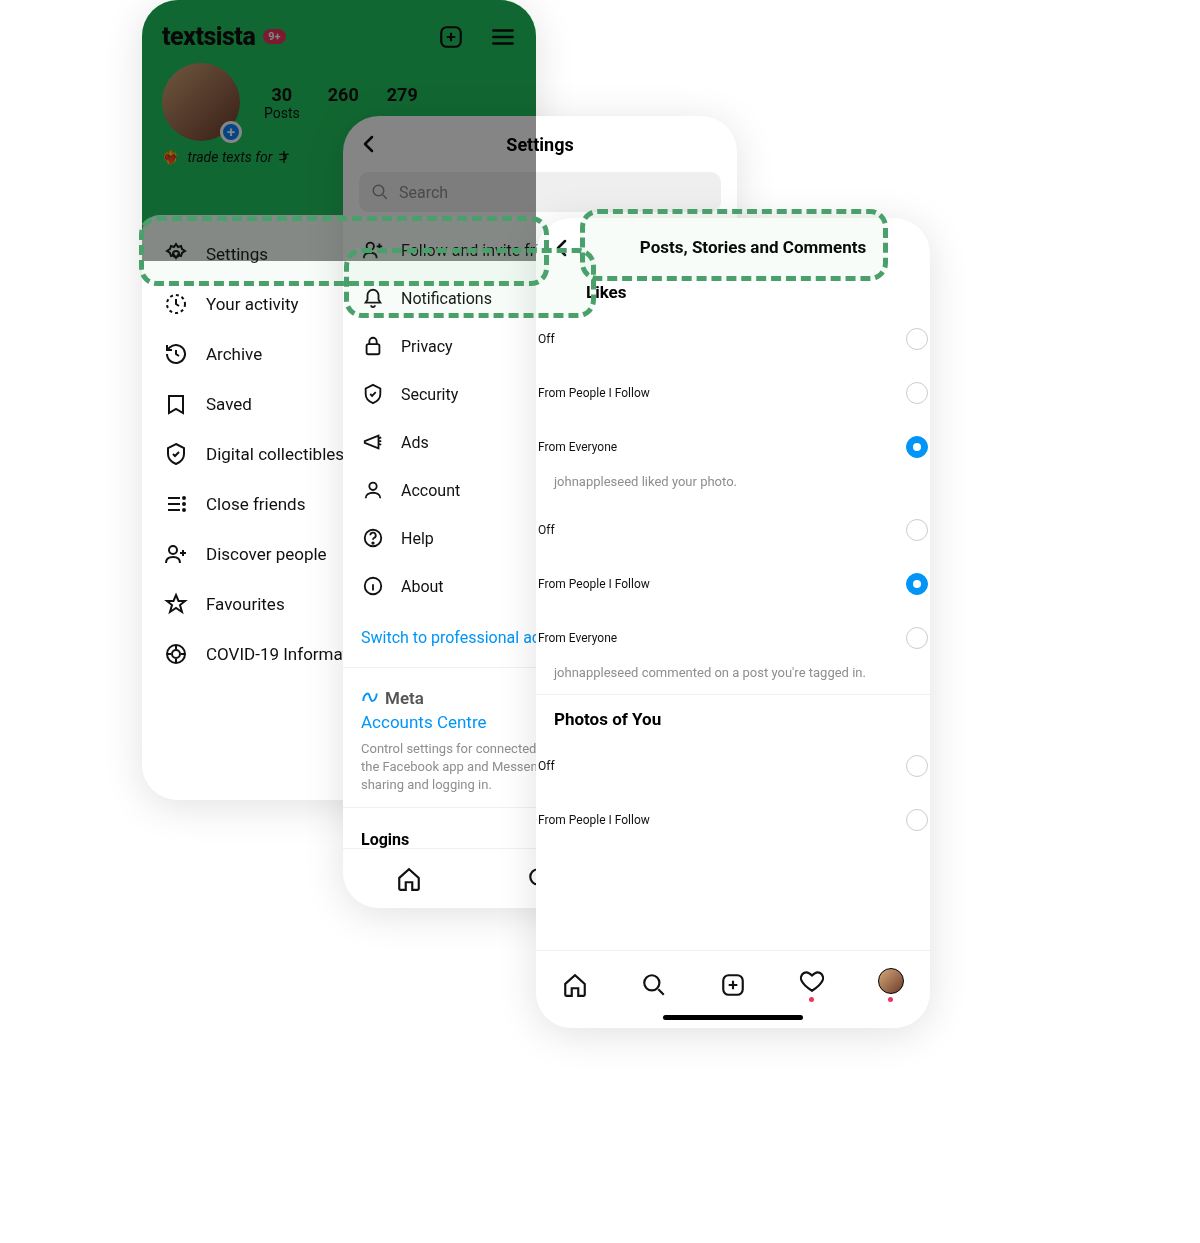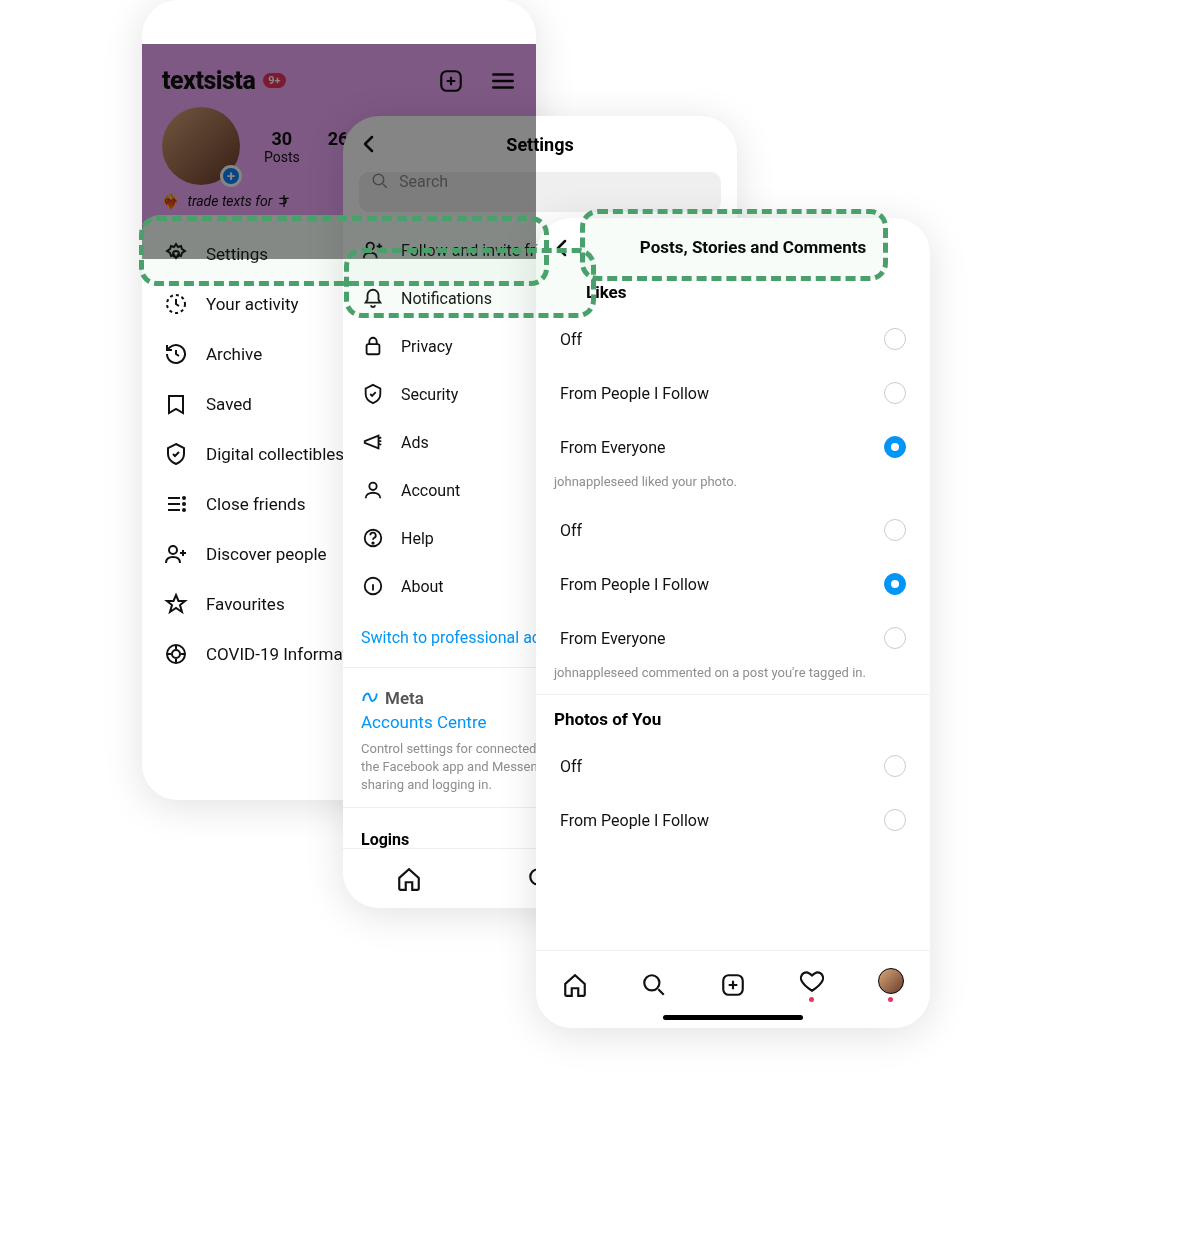--- a/index.html
+++ b/index.html
@@ -14,23 +14,22 @@
     position: absolute;
     background: #fff;
     border-radius: 36px;
     overflow: hidden;
     box-shadow: 0 6px 40px rgba(0,0,0,0.12);
   }
   
   .phone1 { left: 142px; top: 0; width: 394px; height: 800px; }
   .phone1-top {
     position: relative;
-    height: 215px;
-    background: #f0abfc;
-    margin-top: 44px;
+    height: 261px;
+    background: #22c55e;
   }
   .dim-overlay {
     position: absolute;
     inset: 0;
     background: rgba(0,0,0,0.48);
     pointer-events: none;
     z-index: 5;
   }
   .p1-header {
     display: flex;
@@ -92,21 +91,21 @@
   .phone2 { left: 343px; top: 116px; width: 394px; height: 792px; }
   .p2-header {
     display:flex; align-items:center; justify-content:center;
     position:relative; height:56px;
   }
   .p2-back { position:absolute; left:14px; top:16px; }
   .p2-title { font-weight:700; font-size:18px; }
   .search-wrap { padding: 0 16px 10px 16px; }
   .search-box {
     background:#efefef; border-radius:10px; height:40px;
-    display:flex; gap:10px; padding:0 12px;
+    display:flex; align-items:center; gap:10px; padding:0 12px;
     color:#8e8e8e; font-size:16px;
   }
   .p2-list { padding: 4px 0; }
   .p2-item {
     display:flex; align-items:center; gap:16px;
     padding: 12px 18px;
     font-size:16px; color:#111;
   }
   .p2-link {
     padding: 14px 18px; font-size:16px; color:#0095f6;
@@ -131,22 +130,22 @@
   }
   .p3-back { position:absolute; left:14px; top:18px; }
   .p3-title { font-weight:700; font-size:17px;padding-left:40px; }
   .section-head {
     font-weight:700; font-size:17px; padding: 14px 18px 10px 18px;
     border-top:1px solid #efefef;
   }
   .section-head.first { border-top:none; padding-top:6px;margin-left:32px;}
   .radio-row {
     display:flex; align-items:center; justify-content:space-between;
-    padding: 16px 24px;
-    font-size:16px; color:#111;
+    padding: 16px 2px;
+    font-size:12px; color:#111;
   }
   .radio {
     width:22px; height:22px; border-radius:50%;
     border:1.5px solid #ccc; background:#fff;
     display:flex; align-items:center; justify-content:center;
   }
   .radio.selected { background:#0095f6; border-color:#0095f6; }
   .radio.selected::after { content:""; width:8px; height:8px; background:#fff; border-radius:50%; }
   .hint { color:#8e8e8e; font-size:13px; padding: 0 18px 14px 18px; }
   .p3-bottom-bar {

